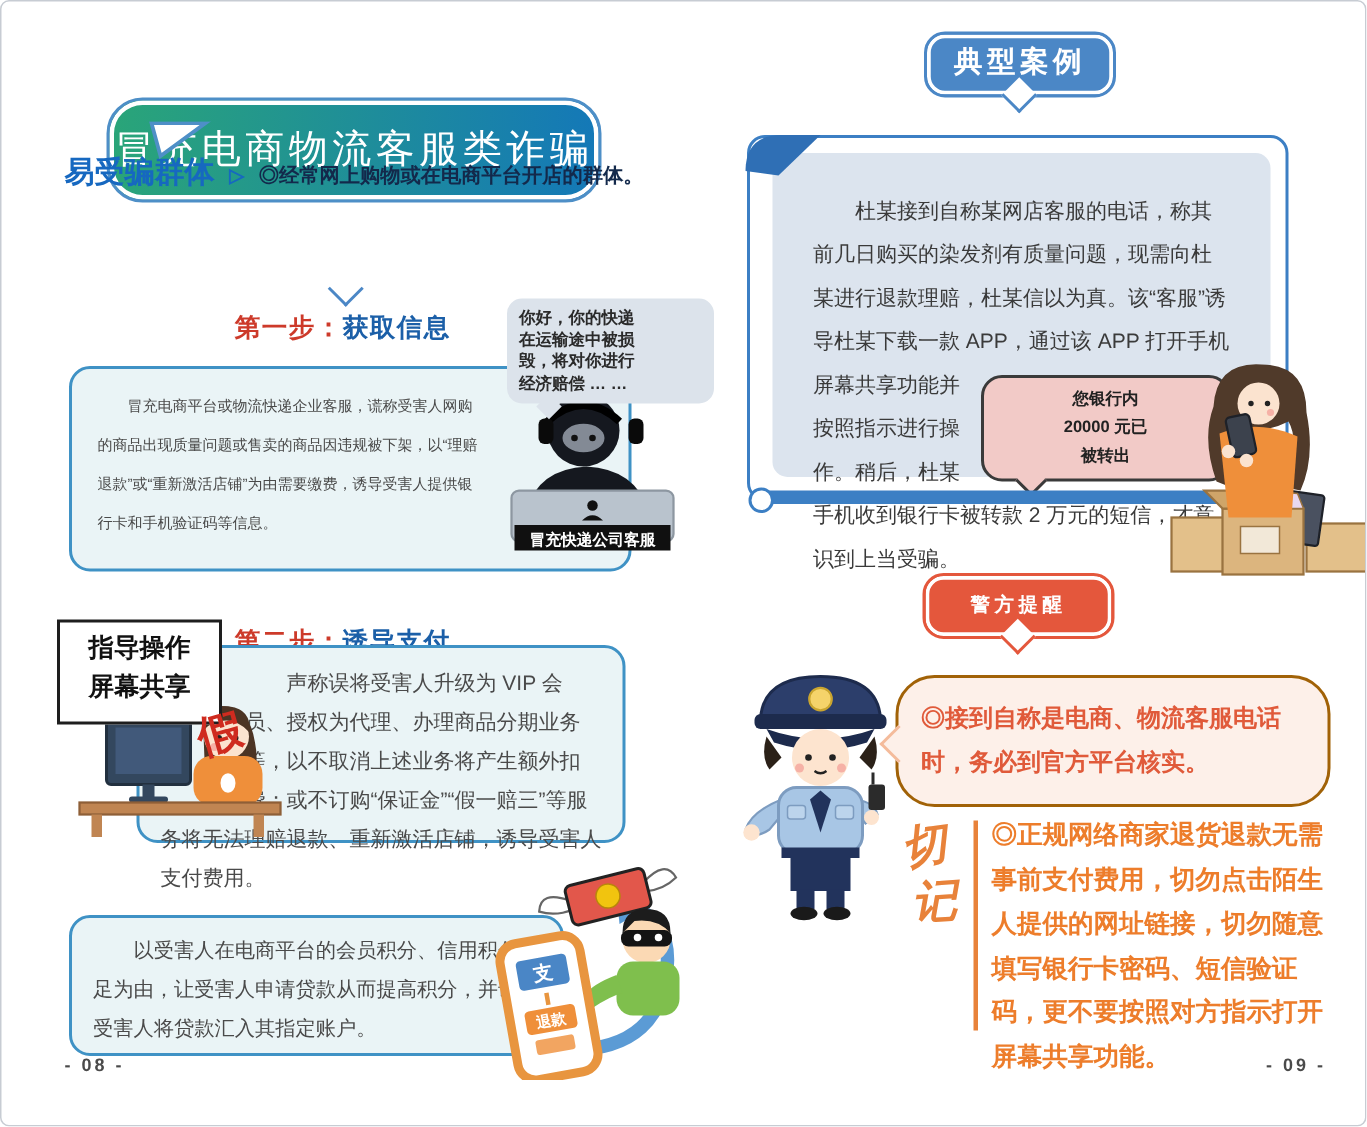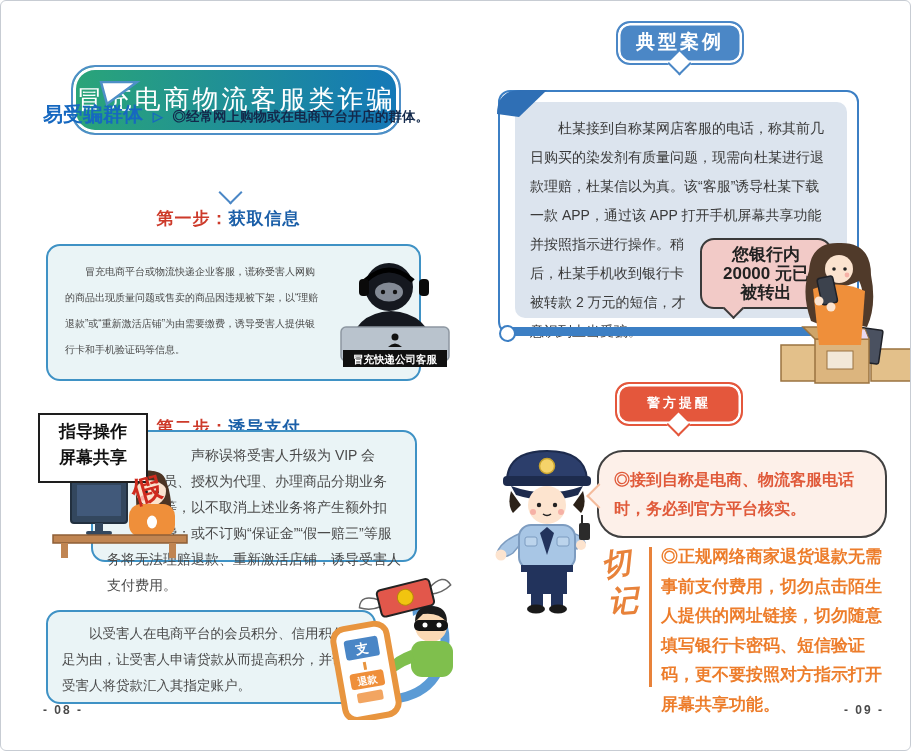--- a/index.html
+++ b/index.html
@@ -39,29 +39,29 @@
   .girl-spacer{float:left;width:56px;height:100px;}
   .pageno{position:absolute;font-size:12px;color:#4a4a4a;letter-spacing:2px;font-weight:bold;}
 
   
   .scroll-outer{left:497px;top:89px;width:357px;height:240px;background:#fff;
     border:2px solid #3c7fc4;border-radius:12px;}
   .scroll-bar{left:503px;top:326px;width:354px;height:9px;background:#3c7fc4;border-radius:5px;z-index:4;}
   .scroll-curl{left:498px;top:324px;width:13px;height:13px;background:#fff;border:2px solid #3c7fc4;
     border-radius:50%;z-index:5;}
   .case-panel{left:514px;top:101px;width:332px;height:216px;background:#dce4ee;border-radius:10px;z-index:2;}
-  .case-text{margin:0;padding:12px 15px;font-size:14px;line-height:29px;color:#3a3a3a;text-indent:2em;}
+  .case-text{margin:12px;padding:12px 15px;font-size:14px;line-height:29px;color:#3a3a3a;text-indent:2em;}
   .sms{float:right;width:122px;background:#f2cac7;border:2px solid #3a3a3a;border-radius:14px;
-    margin:8px 0 4px 8px;padding:5px 3px;text-align:center;font-size:17px;font-weight:bold;
+    margin:8px 0 4px 8px;padding:5px 20px;text-align:center;font-size:11px;font-weight:bold;
     color:#222;line-height:19px;text-indent:0;position:relative;}
   .sms .smstail{position:absolute;left:24px;bottom:-9px;width:13px;height:13px;background:#f2cac7;
     border-left:2px solid #3a3a3a;border-bottom:2px solid #3a3a3a;transform:rotate(-45deg);}
 
   
-  .tip-bubble{left:596px;top:449px;width:256px;background:#fdf0e9;border:2px solid #404040;
+  .tip-bubble{left:596px;top:449px;width:256px;background:#fdf0e9;border:2px solid #a16207;
     border-radius:26px;padding:13px 15px;font-size:16px;font-weight:bold;color:#e05a3a;
     line-height:29px;z-index:3;}
   .tip-tail{left:589px;top:486px;width:16px;height:16px;background:#fdf0e9;border-left:2px solid #f4bb9b;
     border-bottom:2px solid #f4bb9b;transform:rotate(45deg);z-index:4;}
   .rem-char{position:absolute;font-size:30px;font-weight:bold;font-style:italic;color:#e8823a;}
   .rem-divider{left:648px;top:546px;width:2.5px;height:140px;background:#e8823a;}
   .rem-body{left:660px;top:541px;width:229px;margin:0;font-size:17px;font-weight:bold;
     color:#ed7d2b;line-height:29.5px;}
 </style>
 </head>
@@ -81,20 +81,26 @@
     <span class="arr">▷</span>
     <span>◎经常网上购物或在电商平台开店的群体。</span>
   </div>
 
   <div class="tail-down bluet" style="left:221px;top:183px;"></div>
 
   <div class="step-head" style="top:206px;">
     <span class="pre">第一步：</span><span class="st">获取信息</span>
   </div>
 
+  <div class="scam-bubble abs">
+    <div>你好，你的快递</div>
+    <div>在运输途中被损</div>
+    <div>毁，将对你进行</div>
+    <div>经济赔偿 … …</div>
+  </div>
 
   <div class="tbox" style="left:45px;top:243px;width:371px;height:133px;">
     <p style="padding:13px 98px 13px 17px;font-size:10px;line-height:26px;">冒充电商平台或物流快递企业客服，谎称受害人网购的商品出现质量问题或售卖的商品因违规被下架，以“理赔退款”或“重新激活店铺”为由需要缴费，诱导受害人提供银行卡和手机验证码等信息。</p>
   </div>
 
   <svg class="abs" style="left:328px;top:250px;z-index:4;" width="132" height="124" viewBox="0 0 132 124">
     <path d="M20,100 Q24,62 62,60 Q100,62 106,100 Z" fill="#15181f"></path>
     <circle cx="60" cy="36" r="24" fill="#15181f"></circle>
     <ellipse cx="60" cy="41" rx="14" ry="9.5" fill="#838a95"></ellipse>
     <circle cx="54" cy="41" r="2.2" fill="#111"></circle>

